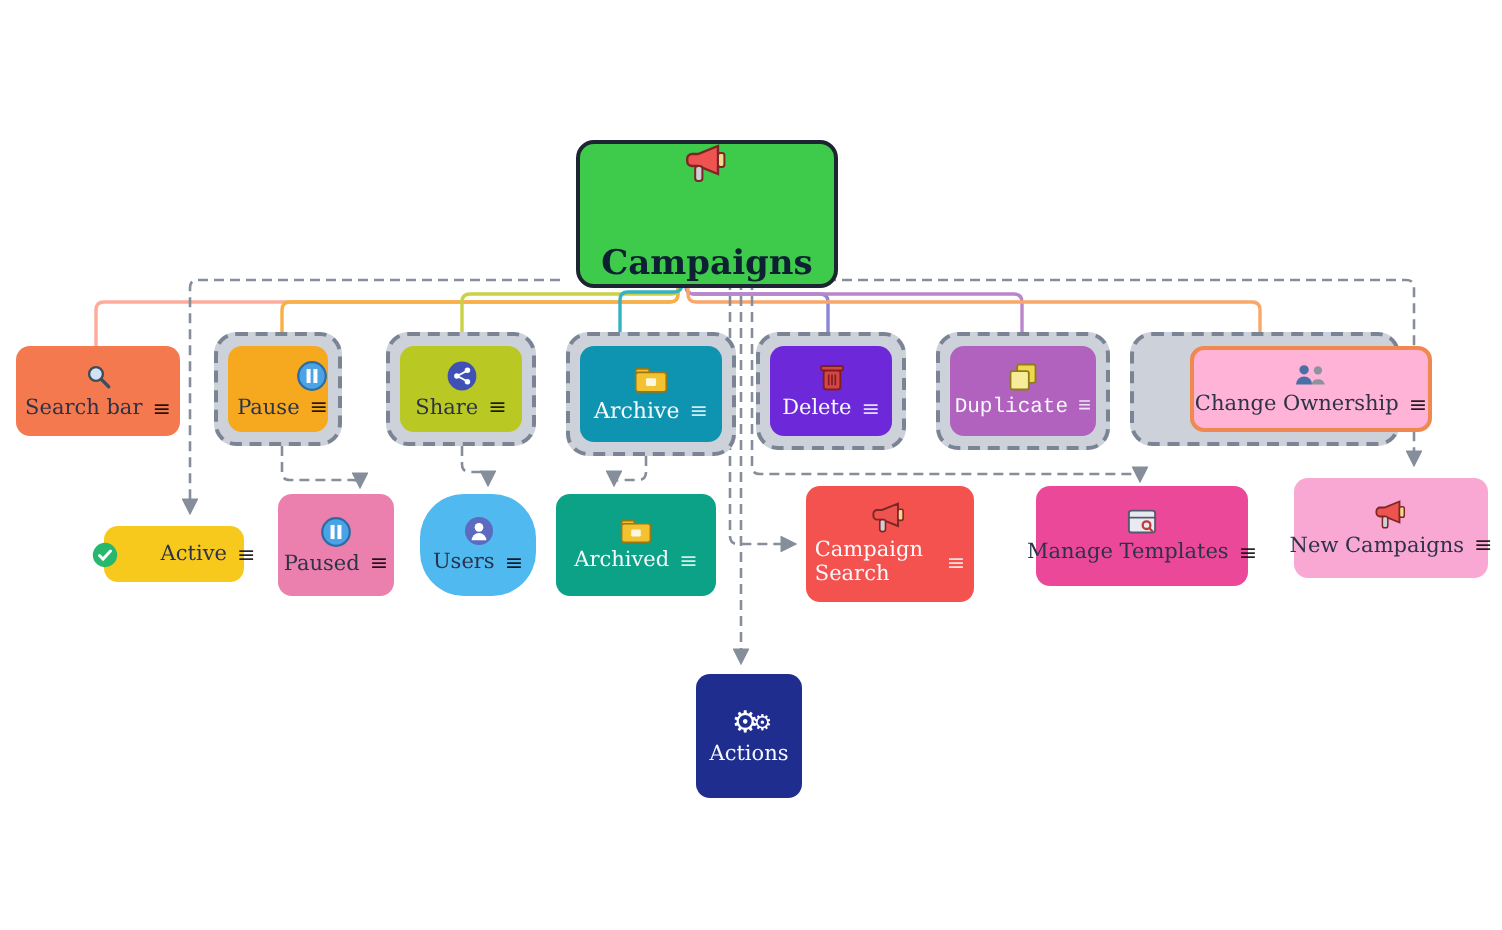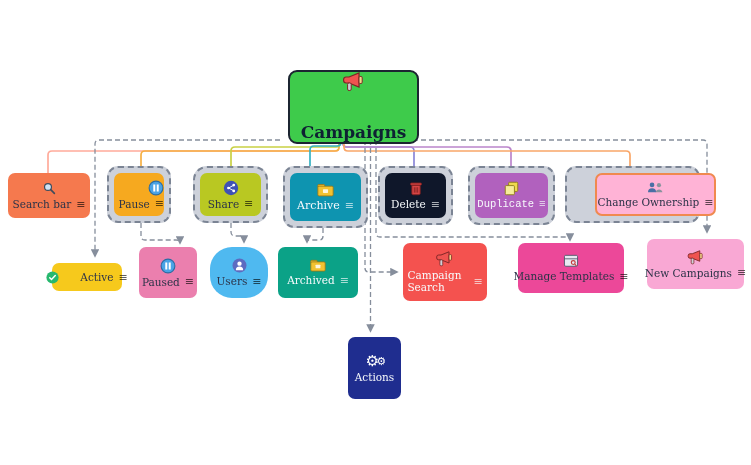--- a/index.html
+++ b/index.html
@@ -22,21 +22,21 @@
   .root{position:absolute;left:288px;top:70px;width:127px;height:70px;background:#3ecb4b;
         border:2px solid #1c2531;border-radius:9px;display:flex;flex-direction:column;
         align-items:center;justify-content:space-between;gap:3px;}
   .root .lbl{font-size:17px;font-weight:bold;color:#0e2133;}
 
   
   .n-search{background:#f5794e;}
   .n-pause{background:#f6a91f;align-items:flex-end;}
   .n-share{background:#b9c822;}
   .n-archive{background:#0e94b0;}
-  .n-delete{background:#0f172a;}
+  .n-delete{background:#6d28d9;}
   .n-duplicate{background:#b161be;font-family:Liberation Mono, monospace;}
   .n-change{background:#ffb3d6;border:2px solid #f0894f;margin-left:23px;}
   .n-active{background:#f6c91c;flex-direction:row;gap:21px;}
   .n-paused{background:#eb7fae;}
   .n-users{background:#4fb9f0;}
   .n-archived{background:#0ba287;}
   .n-ctypes{background:#f4524f;}
   .n-mtemplates{background:#ec4899;}
   .n-ncampaigns{background:#f9a8d4;}
   .n-actions{background:#1f2d8f;}
@@ -112,21 +112,21 @@
             <rect x="10.9" y="5.6" width="2.5" height="8.8" fill="#fff"></rect>
           </svg>
       </span>
       <span class="lblrow">
           <span class="lbl">Pause</span>
           <span class="menu">≡</span>
         </span>
     </div>
   </div>
 
-  <div class="group" style="left:193px;top:166px;width:75px;height:57px;border-radius:14px;">
+  <div class="group" style="left:193px;top:166px;width:75px;height:57px;">
     <div class="node n-share small">
       <span class="icon">
         <svg width="16" height="16" viewBox="0 0 20 20">
             <circle cx="10" cy="10" r="9" fill="#3f51b5"></circle>
             <line x1="7" y1="10" x2="13.3" y2="6.6" stroke="#fff" stroke-width="1.2"></line>
             <line x1="7" y1="10" x2="13.3" y2="13.4" stroke="#fff" stroke-width="1.2"></line>
             <circle cx="13.4" cy="6.4" r="1.7" fill="#fff"></circle>
             <circle cx="6.8" cy="10" r="1.7" fill="#fff"></circle>
             <circle cx="13.4" cy="13.6" r="1.7" fill="#fff"></circle>
           </svg>

